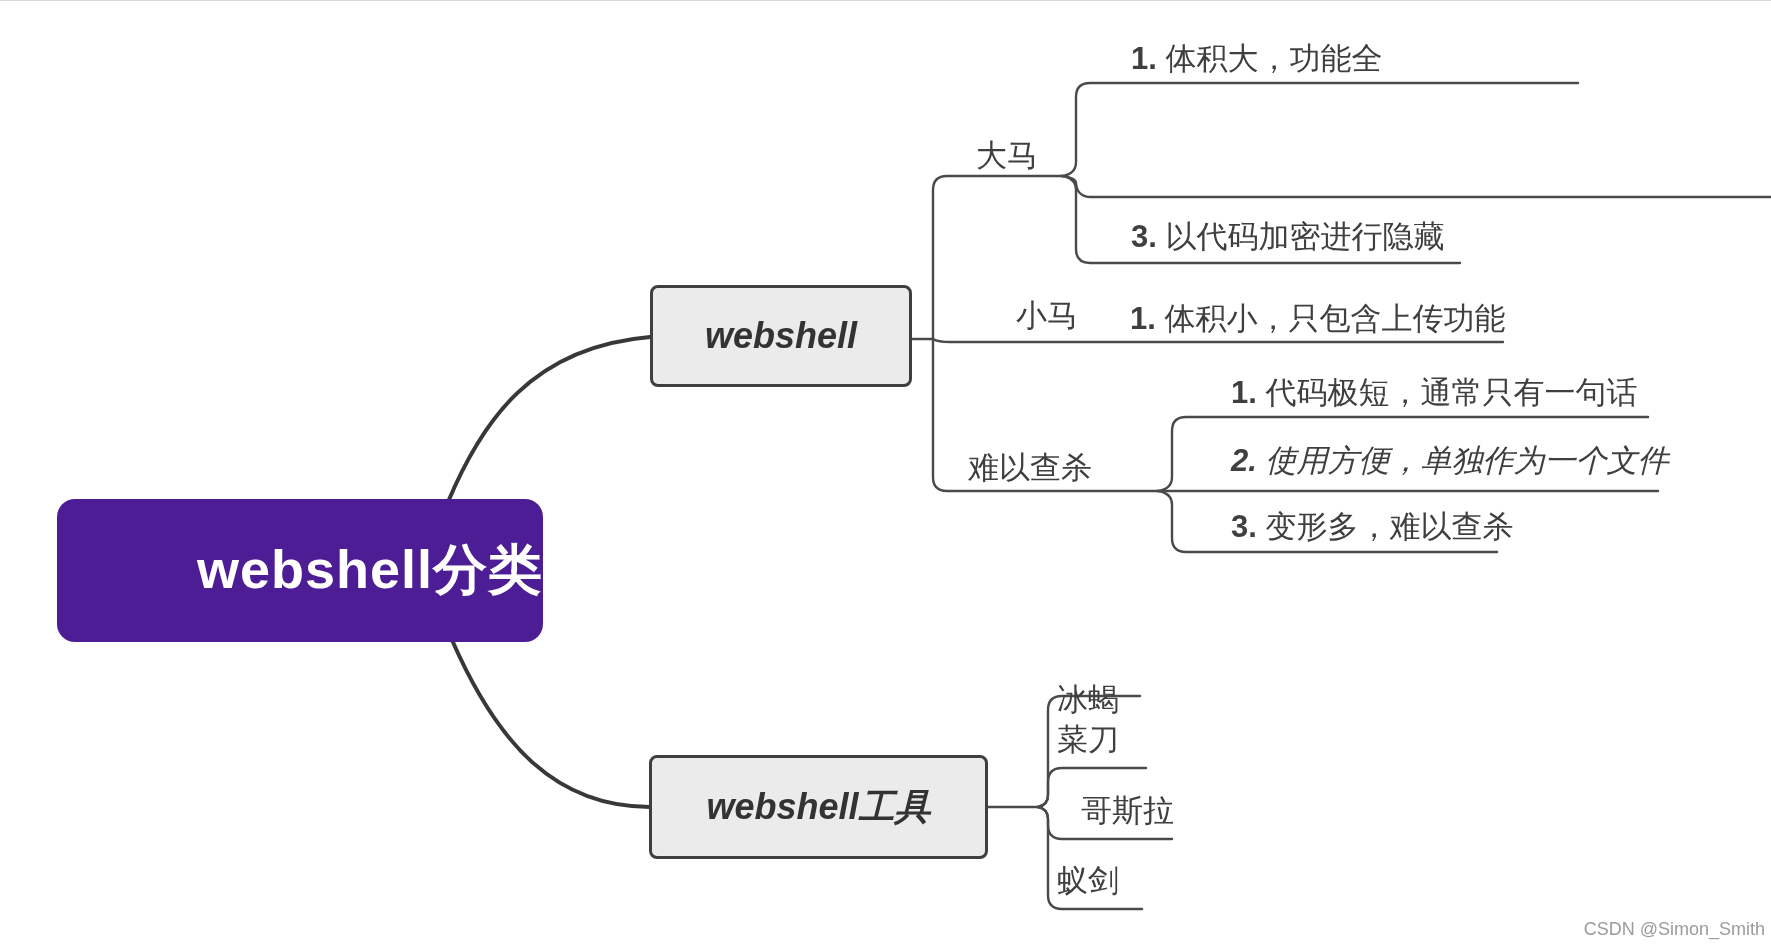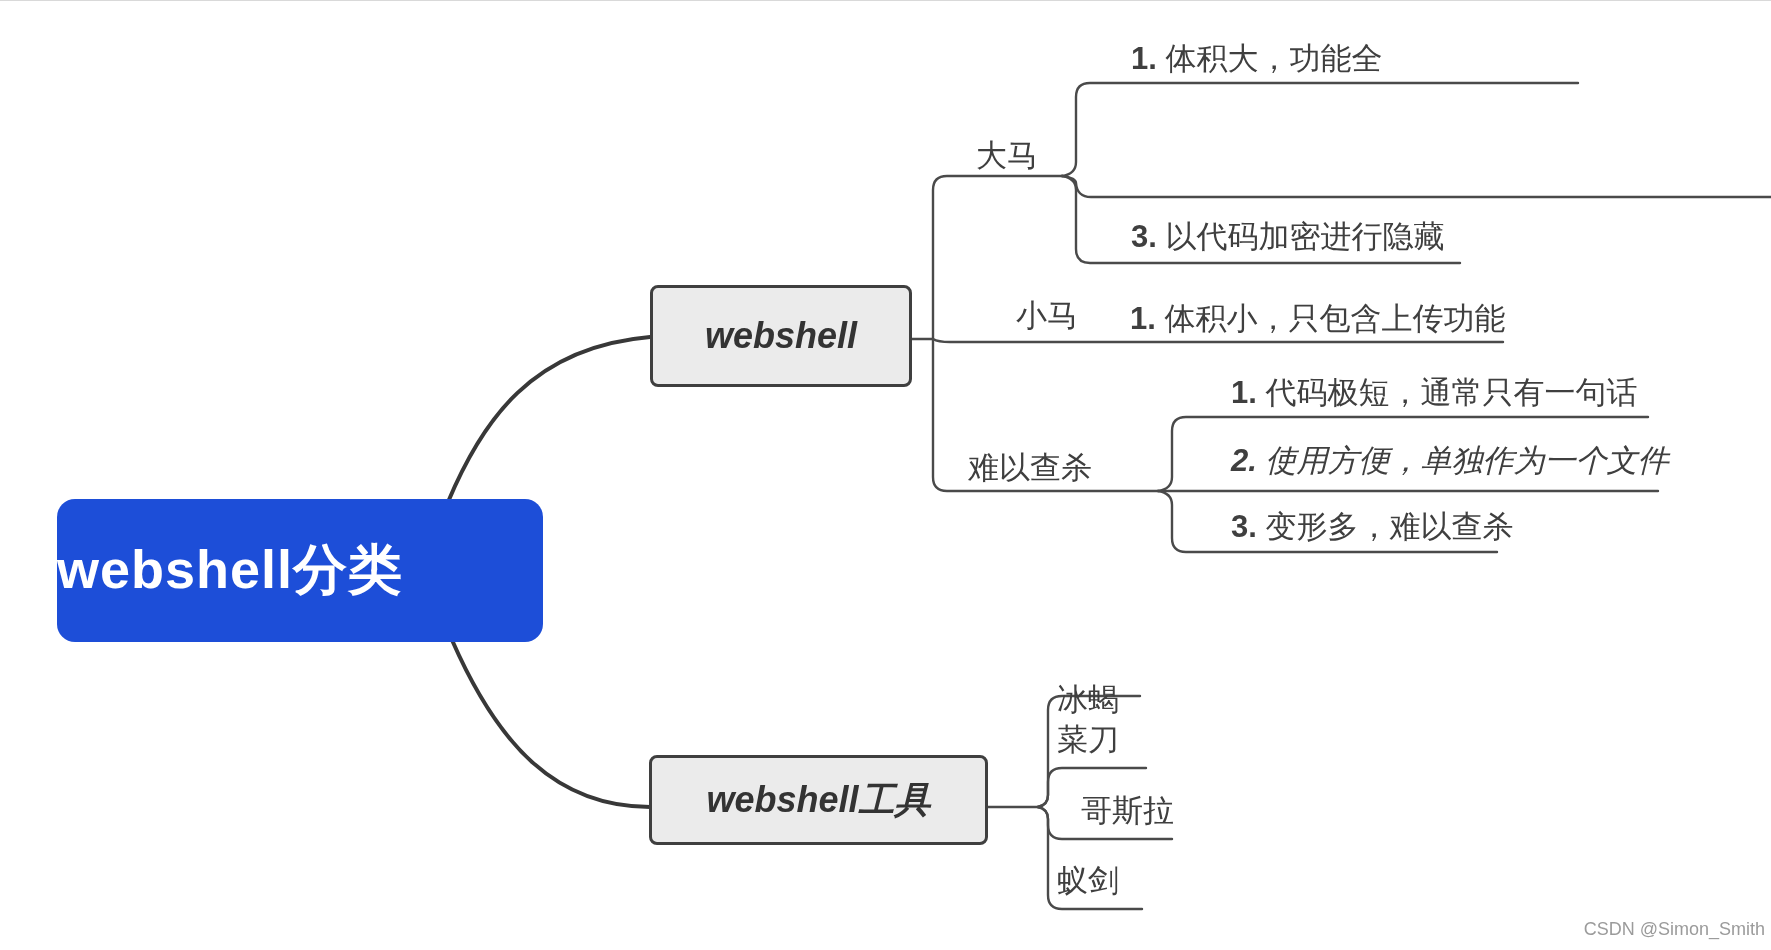--- a/index.html
+++ b/index.html
@@ -7,31 +7,31 @@
     position:relative;width:1771px;height:950px;overflow:hidden;
     background:#ffffff;border-top:1px solid #d9d9d9;
     font-family:"Liberation Sans","DejaVu Sans",sans-serif;
   }
   svg.links{position:absolute;left:0;top:0;width:1771px;height:950px;}
   svg.links path{fill:none;stroke:#4a4a4a;stroke-width:2.4;stroke-linecap:round;}
   svg.links path.trunk{stroke:#383838;stroke-width:4;}
 
   .root-node{
     position:absolute;left:57px;top:498px;width:486px;height:143px;
-    background:#1d4ed8;border-radius:18px;
-    display:flex;align-items:center;justify-content:flex-start;
+    background:#4c1d95;border-radius:18px;
+    display:flex;align-items:center;justify-content:flex-end;
     color:#ffffff;font-size:54px;font-weight:bold;letter-spacing:1px;
   }
   .topic-node{
     position:absolute;background:#ebebeb;border:3px solid #3f3f3f;border-radius:8px;
     display:flex;align-items:center;justify-content:center;
     color:#333333;font-size:36px;font-weight:bold;box-sizing:border-box;font-style:italic;
   }
   .node-webshell{left:650px;top:284px;width:262px;height:102px;}
-  .node-tools{left:649px;top:754px;width:339px;height:90px;}
+  .node-tools{left:649px;top:754px;width:339px;height:104px;}
 
   .lbl{
     position:absolute;color:#3f3f3f;font-size:31px;line-height:38px;white-space:nowrap;
   }
   .item{
     position:absolute;color:#3f3f3f;font-size:31px;line-height:44px;white-space:nowrap;margin-left:23px;
   }
   .item .num{font-weight:600;}
   .item.wrap{white-space:normal;width:612px;}
 

